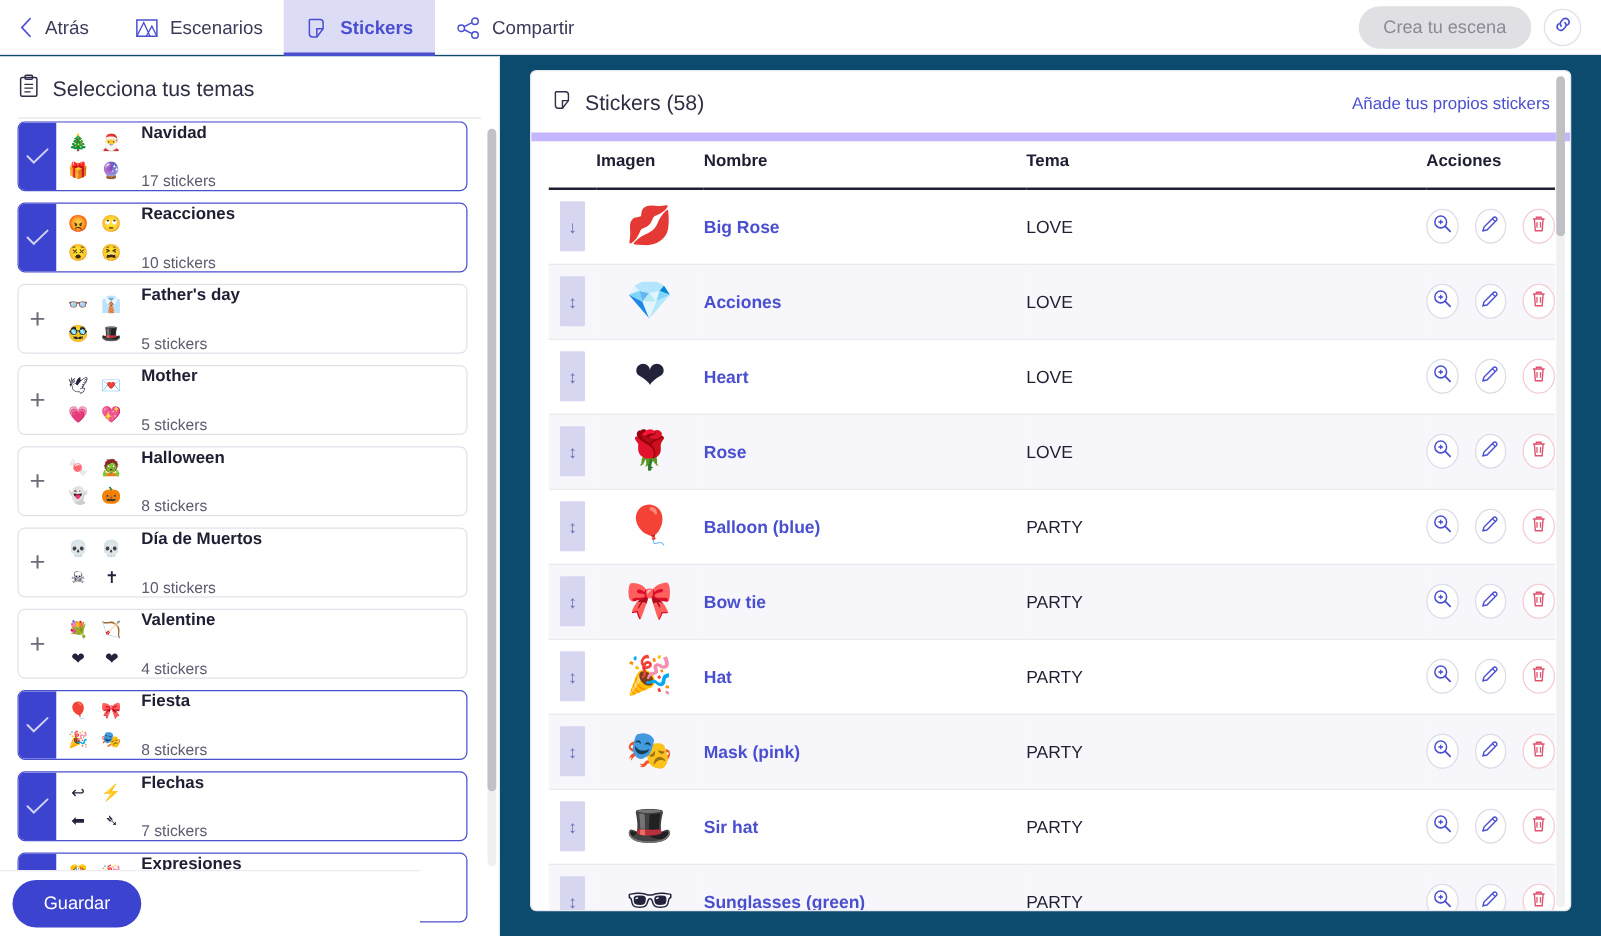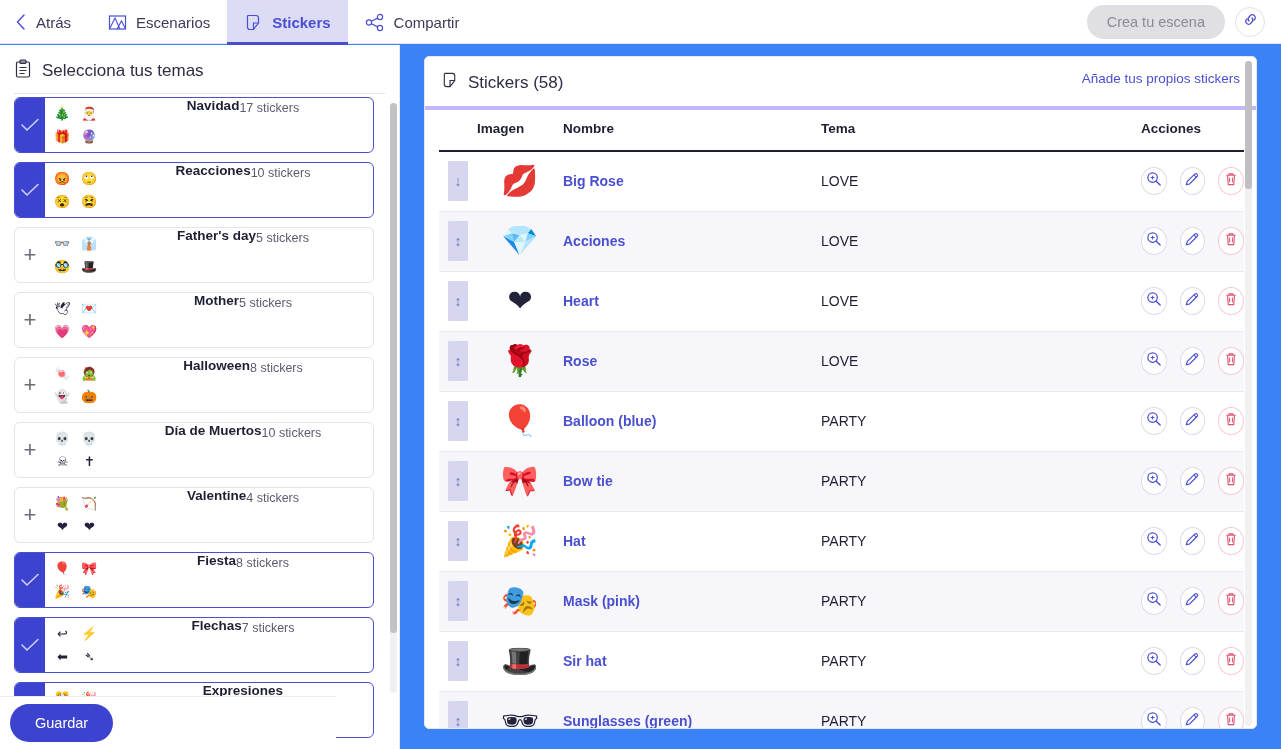--- a/index.html
+++ b/index.html
@@ -3,21 +3,21 @@
 <meta charset="utf-8">
 <style>
   * { box-sizing: border-box; margin: 0; padding: 0; }
   html, body {
     width: 1281px; height: 749px;
     font-family: "Liberation Sans", sans-serif;
     background: #ffffff;
     overflow: hidden;
     color: #22223b;
   }
-  .app { position: relative; width: 1281px; height: 749px; background:#3b82f6; }
+  .app { position: relative; width: 1281px; height: 749px; background:#0c4a6e; }
 
   
   .topnav {
     position: absolute; top:0; left:0; width:1281px; height:44px;
     background:#ffffff; border-bottom:1px solid #e4e4ef;
     display:flex; align-items:stretch;
   }
   .tab {
     display:flex; align-items:center; gap:9px;
     padding: 0 17px; height:44px; cursor:pointer;
@@ -69,21 +69,21 @@
     width:30px; flex:0 0 30px; display:flex; align-items:center; justify-content:center;
   }
   .theme-card.sel .tc-left { background:#3b43cf; }
   .tc-plus { font-size:22px; color:#6b6b7a; line-height:1; font-weight:300; }
   .tc-thumbs {
     width:58px; flex:0 0 58px;
     display:grid; grid-template-columns:1fr 1fr; grid-template-rows:1fr 1fr;
     align-items:center; justify-items:center;
     padding:4px 0 4px 4px; font-size:13px; line-height:1;
   }
-  .tc-meta { flex:1 1 auto; display:flex; justify-content:center; padding-left:10px; }
+  .tc-meta { flex:1 1 auto; display:flex; flex-direction:column; justify-content:space-between; padding-left:10px; }
   .tc-name { font-size:13.5px; font-weight:700; color:#1f1f33; }
   .tc-count { font-size:12.5px; color:#5c5c70; margin-top:3px; }
   .sb-scroll {
     position:absolute; left:390px; top:58px; width:7px; height:590px;
     background:#f0f0f3; border-radius:4px;
   }
   .sb-scroll .thumb {
     position:absolute; top:0; left:0; width:7px; height:530px;
     background:#c2c2c6; border-radius:4px;
   }
@@ -96,22 +96,22 @@
     border-radius:22px; padding:11px 25px; font-size:14.5px; cursor:pointer;
     font-family:inherit;
   }
 
   
   .main {
     position:absolute; top:56px; left:424px; width:833px; height:673px;
     background:#fff; border:1px solid #e6e6ee; border-radius:5px; overflow:hidden;
   }
   .main-head {
-    display:flex; padding:14px 16px 12px 16px;
-    border-bottom:4px solid #c4b5fd;
+    display:flex; align-items:center; padding:14px 16px 12px 16px;
+    border-bottom:7px solid #c4b5fd;
   }
   .mh-title { display:flex; align-items:center; gap:9px; font-size:17px; color:#2e2e44; }
   .mh-link { margin-left:auto; color:#4a4fd0; font-size:13.5px; cursor:pointer; }
 
   table.st { width:100%; border-collapse:collapse; table-layout:fixed; }
   table.st th {
     text-align:left; font-size:13.5px; font-weight:700; color:#1f1f33;
     padding:16px 0 14px 0; border-bottom:2px solid #1f1f33;
   }
   th.c-handle { width:38px; }

